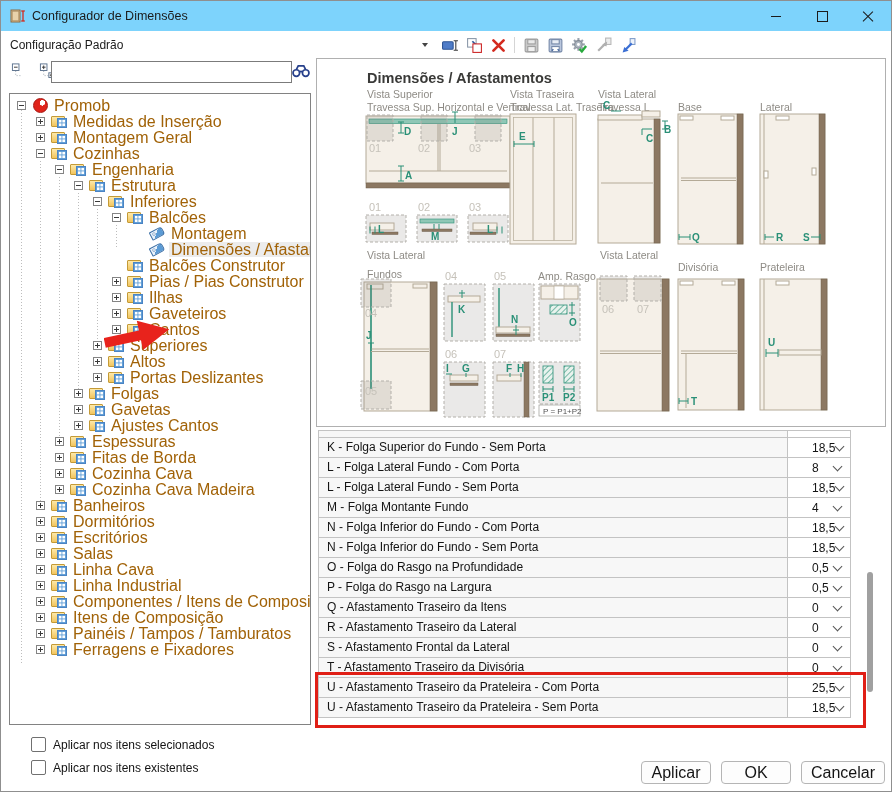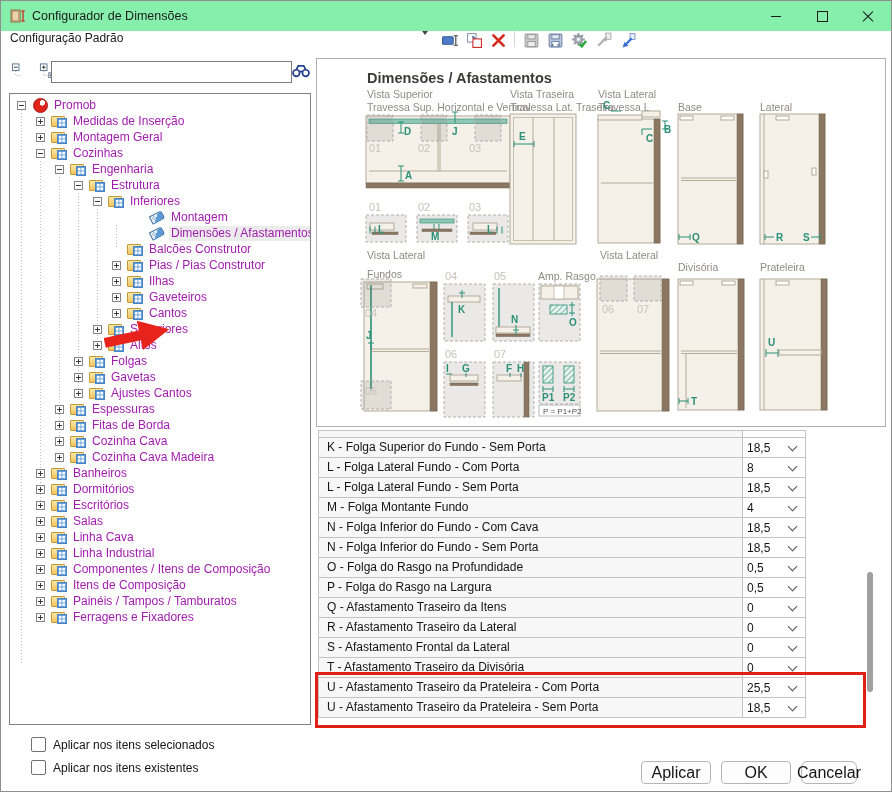--- a/index.html
+++ b/index.html
@@ -1,29 +1,29 @@
 <!DOCTYPE html>
 <html><head>
 <meta charset="utf-8">
 <style>
   html,body{margin:0;padding:0;background:#e8e8e8;font-family:"Liberation Sans",sans-serif;}
   #win{position:relative;width:890px;height:790px;background:#fff;border:1px solid #8f8f8f;overflow:hidden;}
   
-  #titlebar{position:absolute;left:0;top:0;width:100%;height:30px;background:#86efac;display:flex;align-items:center;}
+  #titlebar{position:absolute;left:0;top:0;width:100%;height:30px;background:#7dd3fc;display:flex;align-items:center;}
   #appicon{width:16px;height:16px;margin:0 6px 0 9px;}
   #title{font-size:12.5px;color:#1b1b1b;}
   #wincontrols{position:absolute;right:0;top:0;height:30px;display:flex;}
   .wc{width:46px;height:30px;display:flex;align-items:center;justify-content:center;}
   .wc-min-glyph{width:10px;height:0;border-top:1px solid #1b1b1b;}
   .wc-max-glyph{width:9px;height:9px;border:1px solid #1b1b1b;}
   .wc-x{position:relative;width:12px;height:12px;}
   .wc-x::before,.wc-x::after{content:"";position:absolute;left:-1px;top:5.5px;width:14px;height:1.2px;background:#1b1b1b;}
   .wc-x::before{transform:rotate(45deg);} .wc-x::after{transform:rotate(-45deg);}
   
-  #toolbar{position:absolute;left:0;top:30px;width:100%;height:28px;background:#fff;display:flex;}
+  #toolbar{position:absolute;left:0;top:30px;width:100%;height:28px;background:#fff;display:flex;align-items:center;}
   #configname{font-size:12px;color:#1b1b1b;margin-left:9px;width:412px;}
   .combo-arrow{width:0;height:0;border-left:3.5px solid transparent;border-right:3.5px solid transparent;border-top:4px solid #444;margin-right:10px;}
   .tbico{width:19px;height:18px;margin:0 2.5px;display:flex;align-items:center;justify-content:center;}
   .tbsep{width:1px;height:16px;background:#d5d5d5;margin:0 4px;}
   
   #searchrow{position:absolute;left:8px;top:60px;width:302px;height:26px;}
   .minibtn{position:absolute;top:1px;width:15px;height:17px;}
   #searchbox{position:absolute;left:42px;top:0;width:233px;height:20px;border:1px solid #7b7b7b;font-size:12px;padding:0 3px;outline:none;}
   #findbtn{position:absolute;right:0;top:1px;width:20px;height:17px;}
   #treebox{position:absolute;left:8px;top:92px;width:300px;height:630px;border:1px solid #828282;background:#fff;overflow:hidden;}
@@ -35,42 +35,42 @@
   .exp.minus::before,.exp.plus::before{content:"";position:absolute;left:1px;right:1px;top:50%;height:1px;margin-top:-0.5px;background:#3a3a3a;}
   .exp.plus::after{content:"";position:absolute;top:1px;bottom:1px;left:50%;width:1px;margin-left:-0.5px;background:#3a3a3a;}
   .lv0{margin-left:7px;} .lv1{margin-left:26px;} .lv2{margin-left:45px;} .lv3{margin-left:64px;}
   .lv4{margin-left:83px;} .lv5{margin-left:102px;} .lv6{margin-left:124px;}
   .ico{flex:0 0 17px;height:14px;position:relative;margin-right:3px;}
   .ico.folder::before{content:"";position:absolute;left:0;top:2px;width:12px;height:9px;background:linear-gradient(#fde9a9,#f2c55e);border:1px solid #c49a36;border-radius:1px;}
   .ico.folder::after{content:"";position:absolute;right:1px;top:4px;width:8px;height:8px;background-color:#fff;background-image:linear-gradient(to right,#5b9bd5 1px,transparent 1px),linear-gradient(to bottom,#5b9bd5 1px,transparent 1px);background-size:3.5px 3.5px;border:1px solid #4a84c4;}
   .ico.promob::before{content:"";position:absolute;left:1px;top:0;width:13px;height:13px;border-radius:50%;background:radial-gradient(circle at 64% 30%,#ffffff 0 2.6px,#e0241b 2.8px);border:0.5px solid #a71510;}
   .ico.tag::before{content:"";position:absolute;left:1px;top:3px;width:12px;height:7px;background:linear-gradient(135deg,#eaf2fb 0 45%,#5b9bd5 45%);border:1px solid #3a6ea5;border-radius:1px 3px 3px 1px;transform:rotate(-28deg);}
   .ico.tag::after{content:"";position:absolute;left:4px;top:7px;width:2px;height:2px;border-radius:50%;background:#fff;box-shadow:0 0 0 0.5px #3a6ea5;}
-  .lbl{font-size:12px;color:#a21caf;white-space:nowrap;line-height:15px;padding:0 2px;text-align:center;}
+  .lbl{font-size:16px;color:#a16207;white-space:nowrap;line-height:15px;padding:0 2px;text-align:center;}
   .trow.sel .lbl{background:#ececec;}
   #redarrow{position:absolute;left:94px;top:222px;pointer-events:none;}
   
   #diagpanel{position:absolute;left:315px;top:57px;width:570px;height:369px;border:1px solid #b0b0b0;background:#fff;box-sizing:border-box;}
   .dtitle{font-size:14.5px;font-weight:bold;fill:#3a3a38;}
   .dhead{font-size:10.5px;fill:#8e8b85;}
   .dnum{font-size:11px;fill:#c6c2ba;}
   .dletter{font-size:10px;font-weight:bold;fill:#2a9077;}
   .tick{stroke:#2a9077;stroke-width:1;fill:none;}
   .cab{fill:#f5f0e8;stroke:#b4aa97;}
   .edge{fill:#8c7862;stroke:#6f5f4e;stroke-width:0.5;}
   .iline{stroke:#b4aa97;stroke-width:1;fill:none;}
   .dash{fill:rgba(125,120,110,0.16);stroke:#b3b0aa;stroke-width:1;stroke-dasharray:3 2;}
   .tbar{fill:#8fc7b6;stroke:#2a9077;stroke-width:0.6;}
   
-  #params{position:absolute;left:317px;top:429px;width:488px;}
+  #params{position:absolute;left:317px;top:429px;width:533px;}
   .prow{display:flex;border:1px solid #c3c3c3;margin-top:-1px;height:19px;background:#fff;}
   .prow.partial{height:6px;margin-top:0;}
   .plabel{flex:1;background:#f7f7f7;font-size:12px;color:#141414;line-height:18px;padding-left:8px;white-space:nowrap;overflow:hidden;}
   .pvalue{width:62px;background:#fff;border-left:1px solid #c3c3c3;display:flex;align-items:center;position:relative;}
-  .pval{font-size:12px;color:#141414;padding-left:4px;flex:1;}
+  .pval{font-size:12px;color:#141414;padding-left:4px;flex:1;margin-left:20px;}
   .chev{position:relative;width:10px;height:10px;margin-right:7px;}
   .chev::before{content:"";position:absolute;left:1px;top:0px;width:6px;height:6px;border-right:1.3px solid #555;border-bottom:1.3px solid #555;transform:rotate(45deg);}
   #paramredbox{position:absolute;left:314px;top:671px;width:545px;height:50px;border:3px solid #e01f16;pointer-events:none;}
   #pscroll{position:absolute;left:866px;top:571px;width:6px;height:120px;background:#a0a0a0;border-radius:3px;}
   
   .cbrow{position:absolute;left:14px;display:flex;align-items:center;padding-left:16px;}
   .cb{width:13px;height:13px;border:1px solid #707070;border-radius:2px;background:#fff;margin-right:7px;}
   .cbl{font-size:12px;color:#141414;}
   .btn{position:absolute;top:760px;height:23px;border:1px solid #b5b5b5;border-radius:4px;background:#fdfdfd;font-size:16px;color:#141414;display:flex;align-items:center;justify-content:center;box-sizing:border-box;}
 </style>
@@ -245,20 +245,25 @@
           <span class="exp minus lv3"></span>
           <span class="ico folder"></span>
           <span class="lbl">Estrutura</span>
         </div>
       <div class="trow">
           <span class="exp minus lv4"></span>
           <span class="ico folder"></span>
           <span class="lbl">Inferiores</span>
         </div>
       <div class="trow">
+          <span class="exp minus lv5"></span>
+          <span class="ico folder"></span>
+          <span class="lbl">Balcões</span>
+        </div>
+      <div class="trow">
           <span class="exp none lv6"></span>
           <span class="ico tag"></span>
           <span class="lbl">Montagem</span>
         </div>
       <div class="trow sel">
           <span class="exp none lv6"></span>
           <span class="ico tag"></span>
           <span class="lbl">Dimensões / Afastamentos</span>
         </div>
       <div class="trow">
@@ -288,20 +293,25 @@
         </div>
       <div class="trow">
           <span class="exp plus lv4"></span>
           <span class="ico folder"></span>
           <span class="lbl">Superiores</span>
         </div>
       <div class="trow">
           <span class="exp plus lv4"></span>
           <span class="ico folder"></span>
           <span class="lbl">Altos</span>
+        </div>
+      <div class="trow">
+          <span class="exp plus lv4"></span>
+          <span class="ico folder"></span>
+          <span class="lbl">Portas Deslizantes</span>
         </div>
       <div class="trow">
           <span class="exp plus lv3"></span>
           <span class="ico folder"></span>
           <span class="lbl">Folgas</span>
         </div>
       <div class="trow">
           <span class="exp plus lv3"></span>
           <span class="ico folder"></span>
           <span class="lbl">Gavetas</span>
@@ -625,21 +635,21 @@
         </div>
       </div>
     <div class="prow">
         <div class="plabel">M - Folga Montante Fundo</div>
         <div class="pvalue">
           <span class="pval">4</span>
           <span class="chev"></span>
         </div>
       </div>
     <div class="prow">
-        <div class="plabel">N - Folga Inferior do Fundo - Com Cava</div>
+        <div class="plabel">N - Folga Inferior do Fundo - Com Porta</div>
         <div class="pvalue">
           <span class="pval">18,5</span>
           <span class="chev"></span>
         </div>
       </div>
     <div class="prow">
         <div class="plabel">N - Folga Inferior do Fundo - Sem Porta</div>
         <div class="pvalue">
           <span class="pval">18,5</span>
           <span class="chev"></span>
@@ -708,15 +718,15 @@
   <div class="cbrow" style="top:736px;">
     <span class="cb"></span>
     <span class="cbl">Aplicar nos itens selecionados</span>
   </div>
   <div class="cbrow" style="top:759px;">
     <span class="cb"></span>
     <span class="cbl">Aplicar nos itens existentes</span>
   </div>
   <button class="btn" style="left:640px;width:70px;">Aplicar</button>
   <button class="btn" style="left:720px;width:70px;">OK</button>
-  <button class="btn" style="left:800px;width:56px;border-radius:6px;">Cancelar</button>
+  <button class="btn" style="left:800px;width:84px;">Cancelar</button>
 
 </div>
 
 </body></html>

